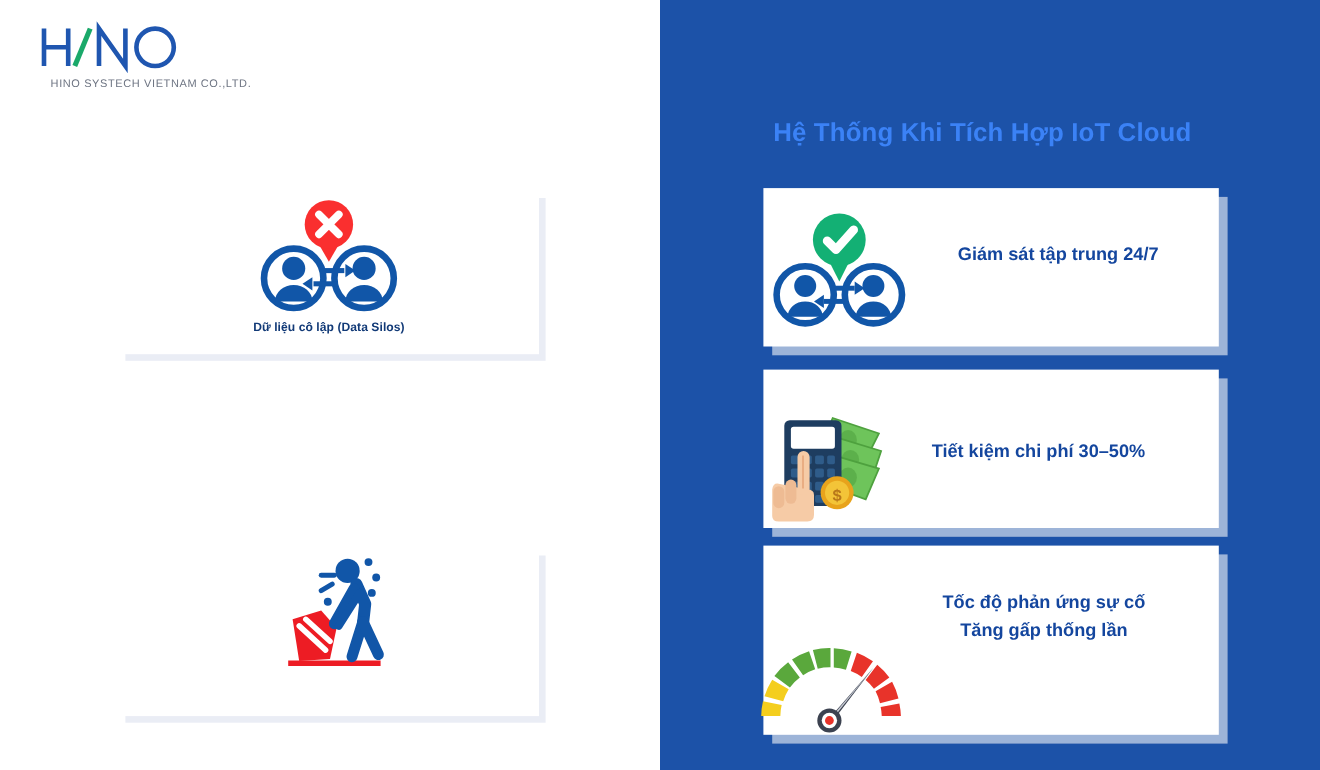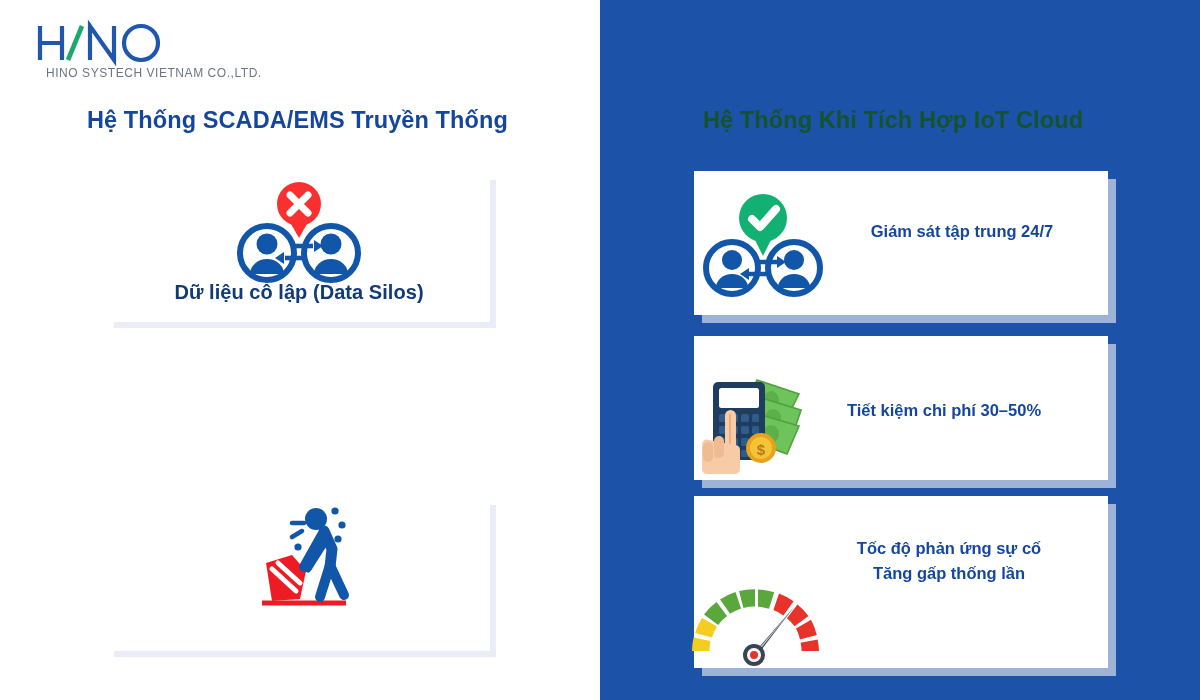--- a/index.html
+++ b/index.html
@@ -36,44 +36,44 @@
   
   .logo-block {
     position: absolute;
     left: 38px; top: 22px;
     width: 220px;
   }
   .logo-mark {
     display: block;
   }
   .logo-sub {
-    margin-top: 0;
+    margin-top: 5px;
     margin-left: 8px;
-    font-size: 12px;
+    font-size: 10px;
     letter-spacing: 0.55px;
     color: #6d7482;
     font-family: "Liberation Sans", sans-serif;
     white-space: nowrap;
   }
 
   
   .heading {
     position: absolute;
     font-size: 23.5px;
     font-weight: bold;
     letter-spacing: 0.1px;
     white-space: nowrap;
   }
   .heading-left {
     left: 87px; top: 107px;
     color: #14469e;
   }
   .heading-right {
     left: 703px; top: 107px;
-    color: #14532d;
+    color: #3b82f6;
   }
 
   
   .lcard {
     position: absolute;
     left: 108px;
     width: 382px;
     background: #ffffff;
     box-shadow: 6px 6px 0 0 #eaedf5;
   }
@@ -85,21 +85,21 @@
     position: absolute;
     left: 0; right: 0; top: 6px;
     display: flex;
     justify-content: center;
     align-items: flex-start;
   }
   .lcard-label {
     position: absolute;
     left: 0; right: 0; bottom: 18px;
     text-align: center;
-    font-size: 20px;
+    font-size: 11px;
     font-weight: bold;
     color: #123a77;
     letter-spacing: 0.05px;
     white-space: nowrap;
   }
 
   
   .rcard {
     position: absolute;
     left: 694px;
@@ -153,21 +153,20 @@
 
       <path d="M44,4 L30,38" fill="none" stroke="#1aa96a" stroke-width="4.6"></path>
 
       <path d="M52,38 L52,4 L76,38 L76,4" fill="none" stroke="#1f56b0" stroke-width="4.2" stroke-linejoin="miter"></path>
 
       <circle cx="103" cy="21" r="17" fill="none" stroke="#1f56b0" stroke-width="4.2"></circle>
     </svg>
     <div class="logo-sub">HINO SYSTECH VIETNAM CO.,LTD.</div>
   </div>
 
-  <div class="heading heading-left">Hệ Thống SCADA/EMS Truyền Thống</div>
   <div class="heading heading-right">Hệ Thống Khi Tích Hợp IoT Cloud</div>
 
   <div class="lcard lcard-1">
     <div class="lcard-icon">
       <svg width="130" height="110" viewBox="0 0 130 110">
 
         <circle cx="33" cy="73" r="27" fill="none" stroke="#1156a8" stroke-width="6"></circle>
         <circle cx="33" cy="64" r="10.5" fill="#1156a8"></circle>
         <path d="M16,94 a17,15 0 0 1 34,0 z" fill="#1156a8"></path>
 

